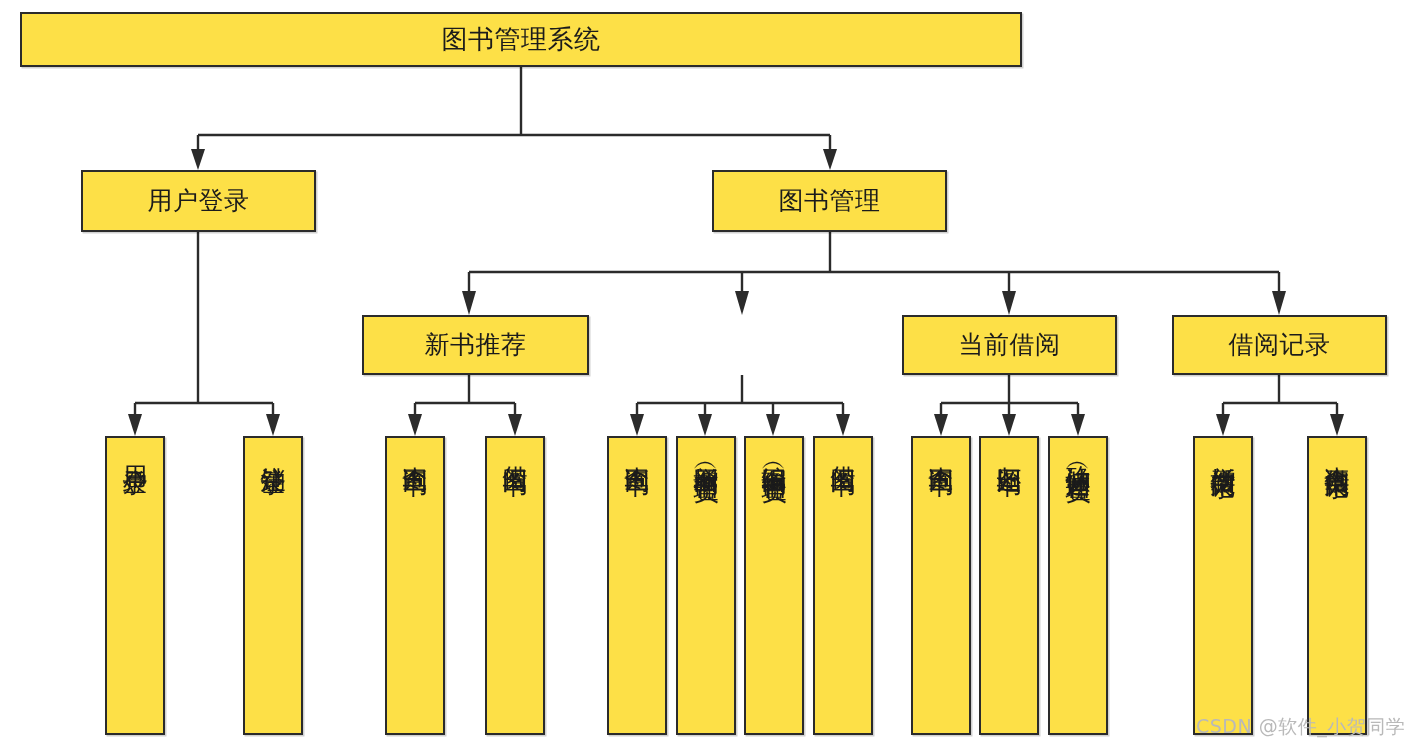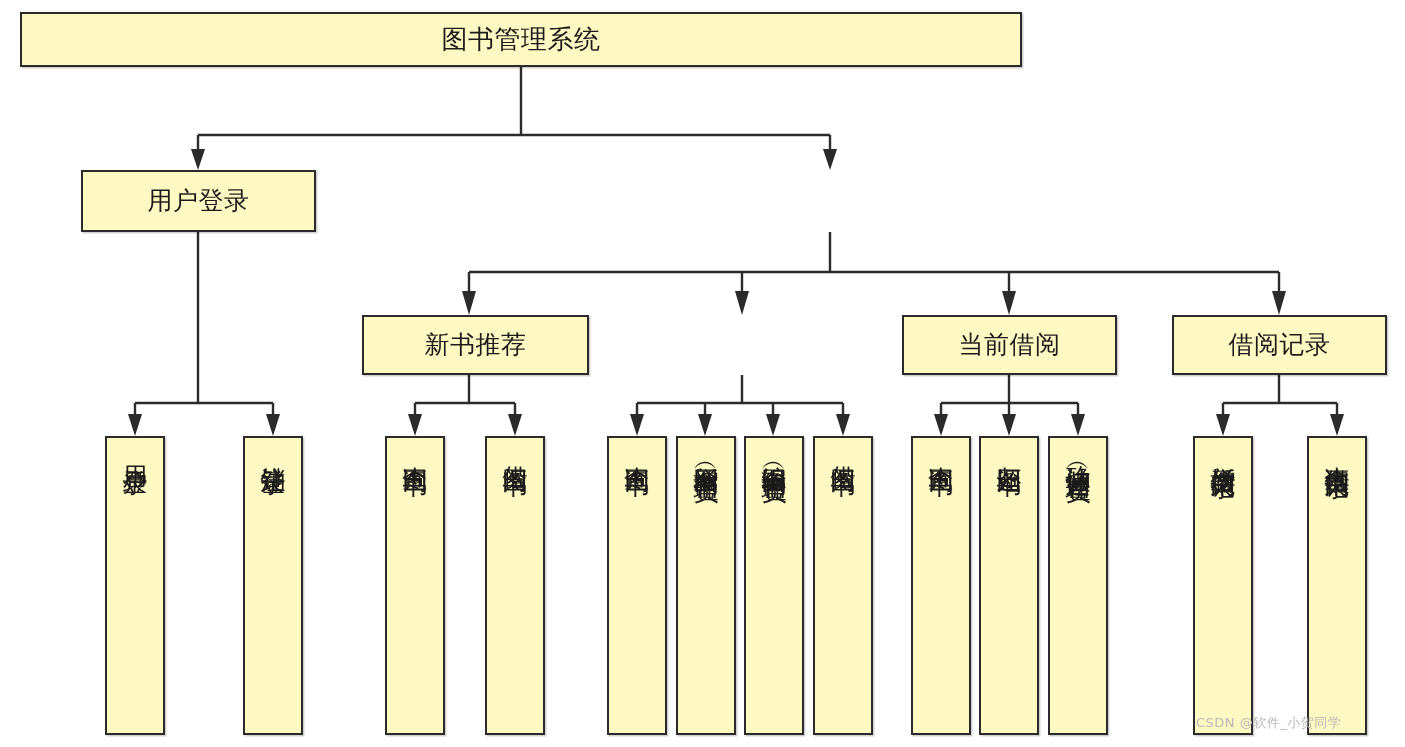--- a/index.html
+++ b/index.html
@@ -27,21 +27,21 @@
     stroke-width:2.4;
     fill:none;
     stroke-linecap:butt;
   }
   #wires polygon{ fill:#2b2b2b; }
 
   
   .node{
     position:absolute;
     box-sizing:border-box;
-    background:#fef9c3;
+    background:#fde047;
     border:2.4px solid #2b2b2b;
     display:flex;
     align-items:center;
     justify-content:center;
     box-shadow:1.5px 1.5px 0 rgba(0,0,0,0.18);
   }
   .node .label{
     display:block;
     text-align:center;
     line-height:1.18;
@@ -68,21 +68,21 @@
     letter-spacing:2px;
     white-space:normal;
     max-height:100%;
   }
 
   
   #watermark{
     position:absolute;
     left:1196px;
     top:714px;
-    font-size:13px;
+    font-size:19px;
     color:#b9b9b9;
     letter-spacing:0.5px;
     white-space:nowrap;
     user-select:none;
   }
 </style>
 </head>
 <body>
 
 <div id="canvas">
@@ -150,20 +150,23 @@
   </svg>
 
   <div class="node horiz root" style="left:20px; top:12px; width:1002px; height:55px;">
     <span class="label">图书管理系统</span>
   </div>
 
   <div class="node horiz" style="left:81px; top:170px; width:235px; height:62px;">
     <span class="label">用户登录</span>
   </div>
 
+  <div class="node horiz" style="left:712px; top:170px; width:235px; height:62px;">
+    <span class="label">图书管理</span>
+  </div>
 
   <div class="node horiz" style="left:362px; top:315px; width:227px; height:60px;">
     <span class="label">新书推荐</span>
   </div>
 
 
   <div class="node horiz" style="left:902px; top:315px; width:215px; height:60px;">
     <span class="label">当前借阅</span>
   </div>
 

